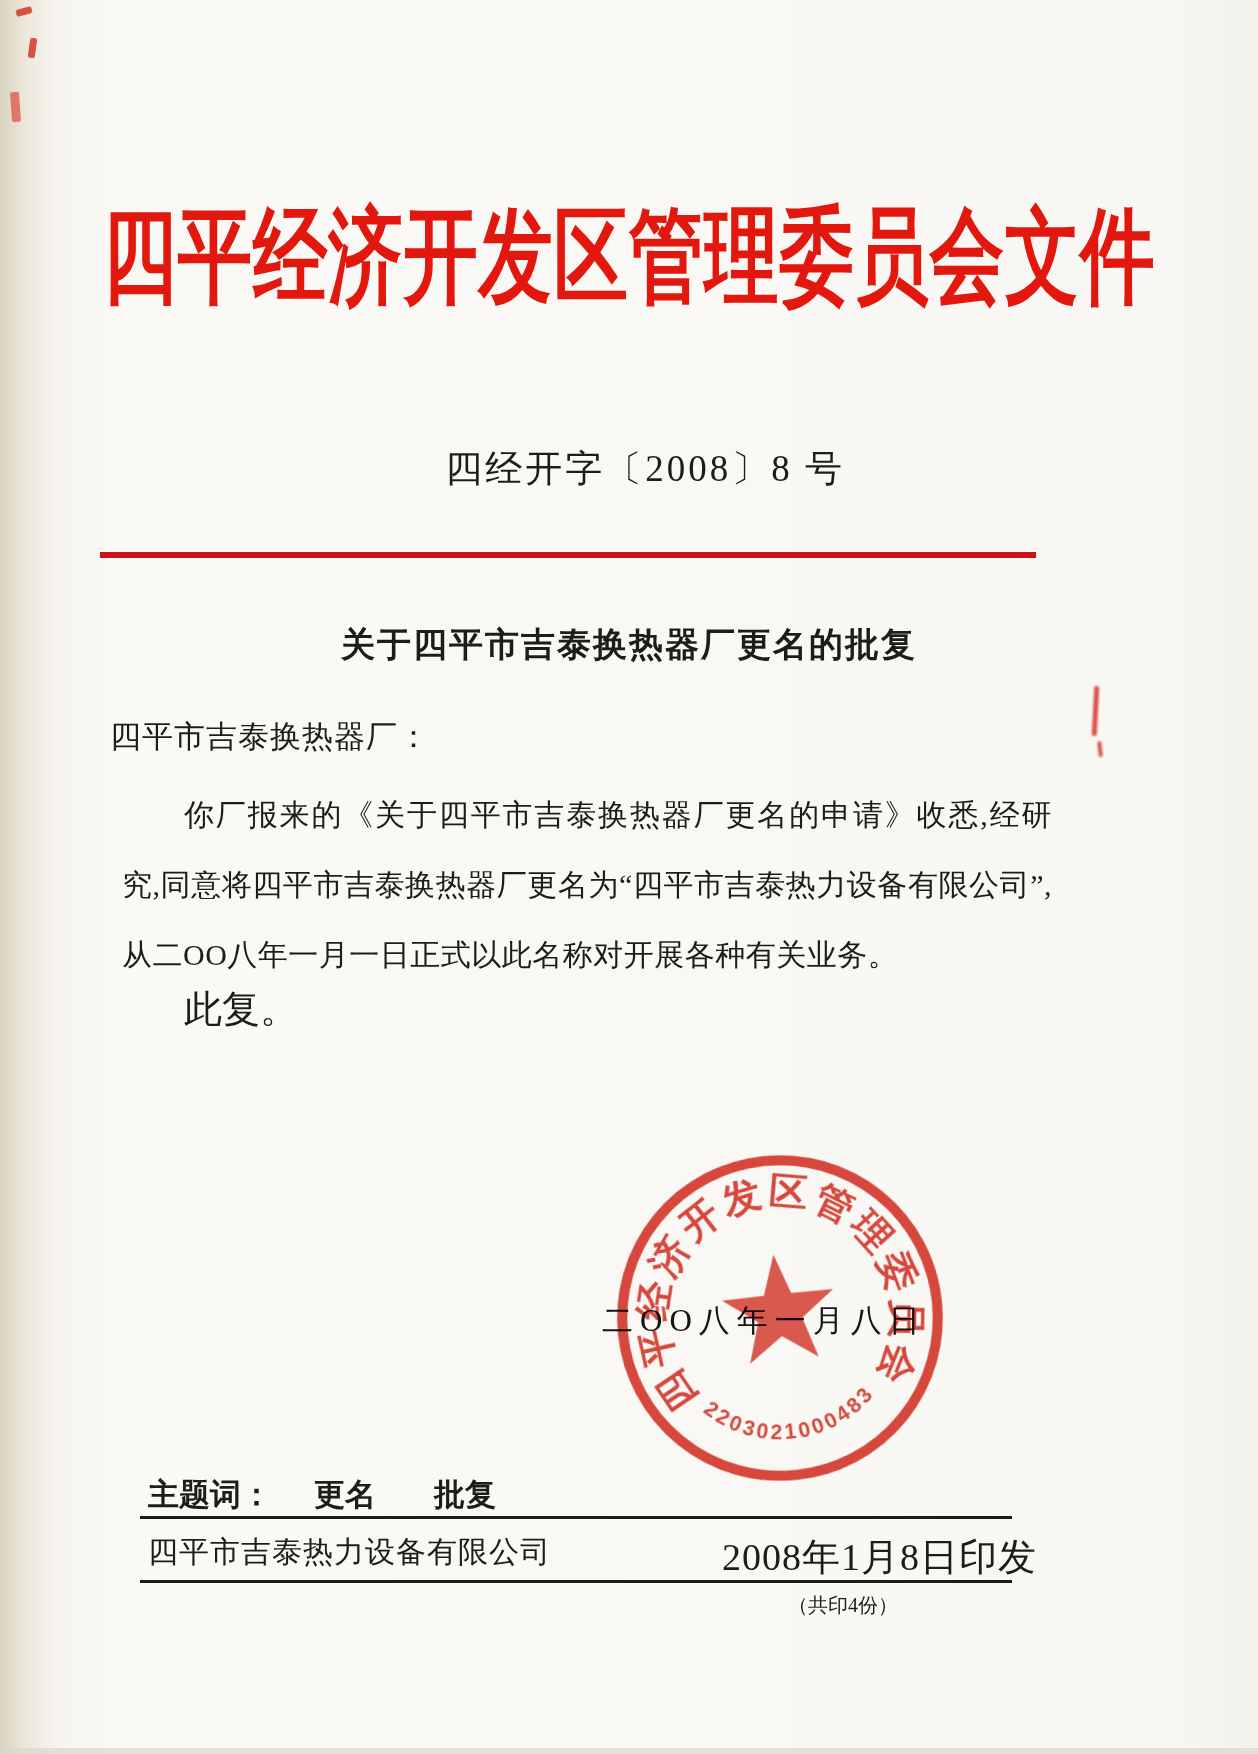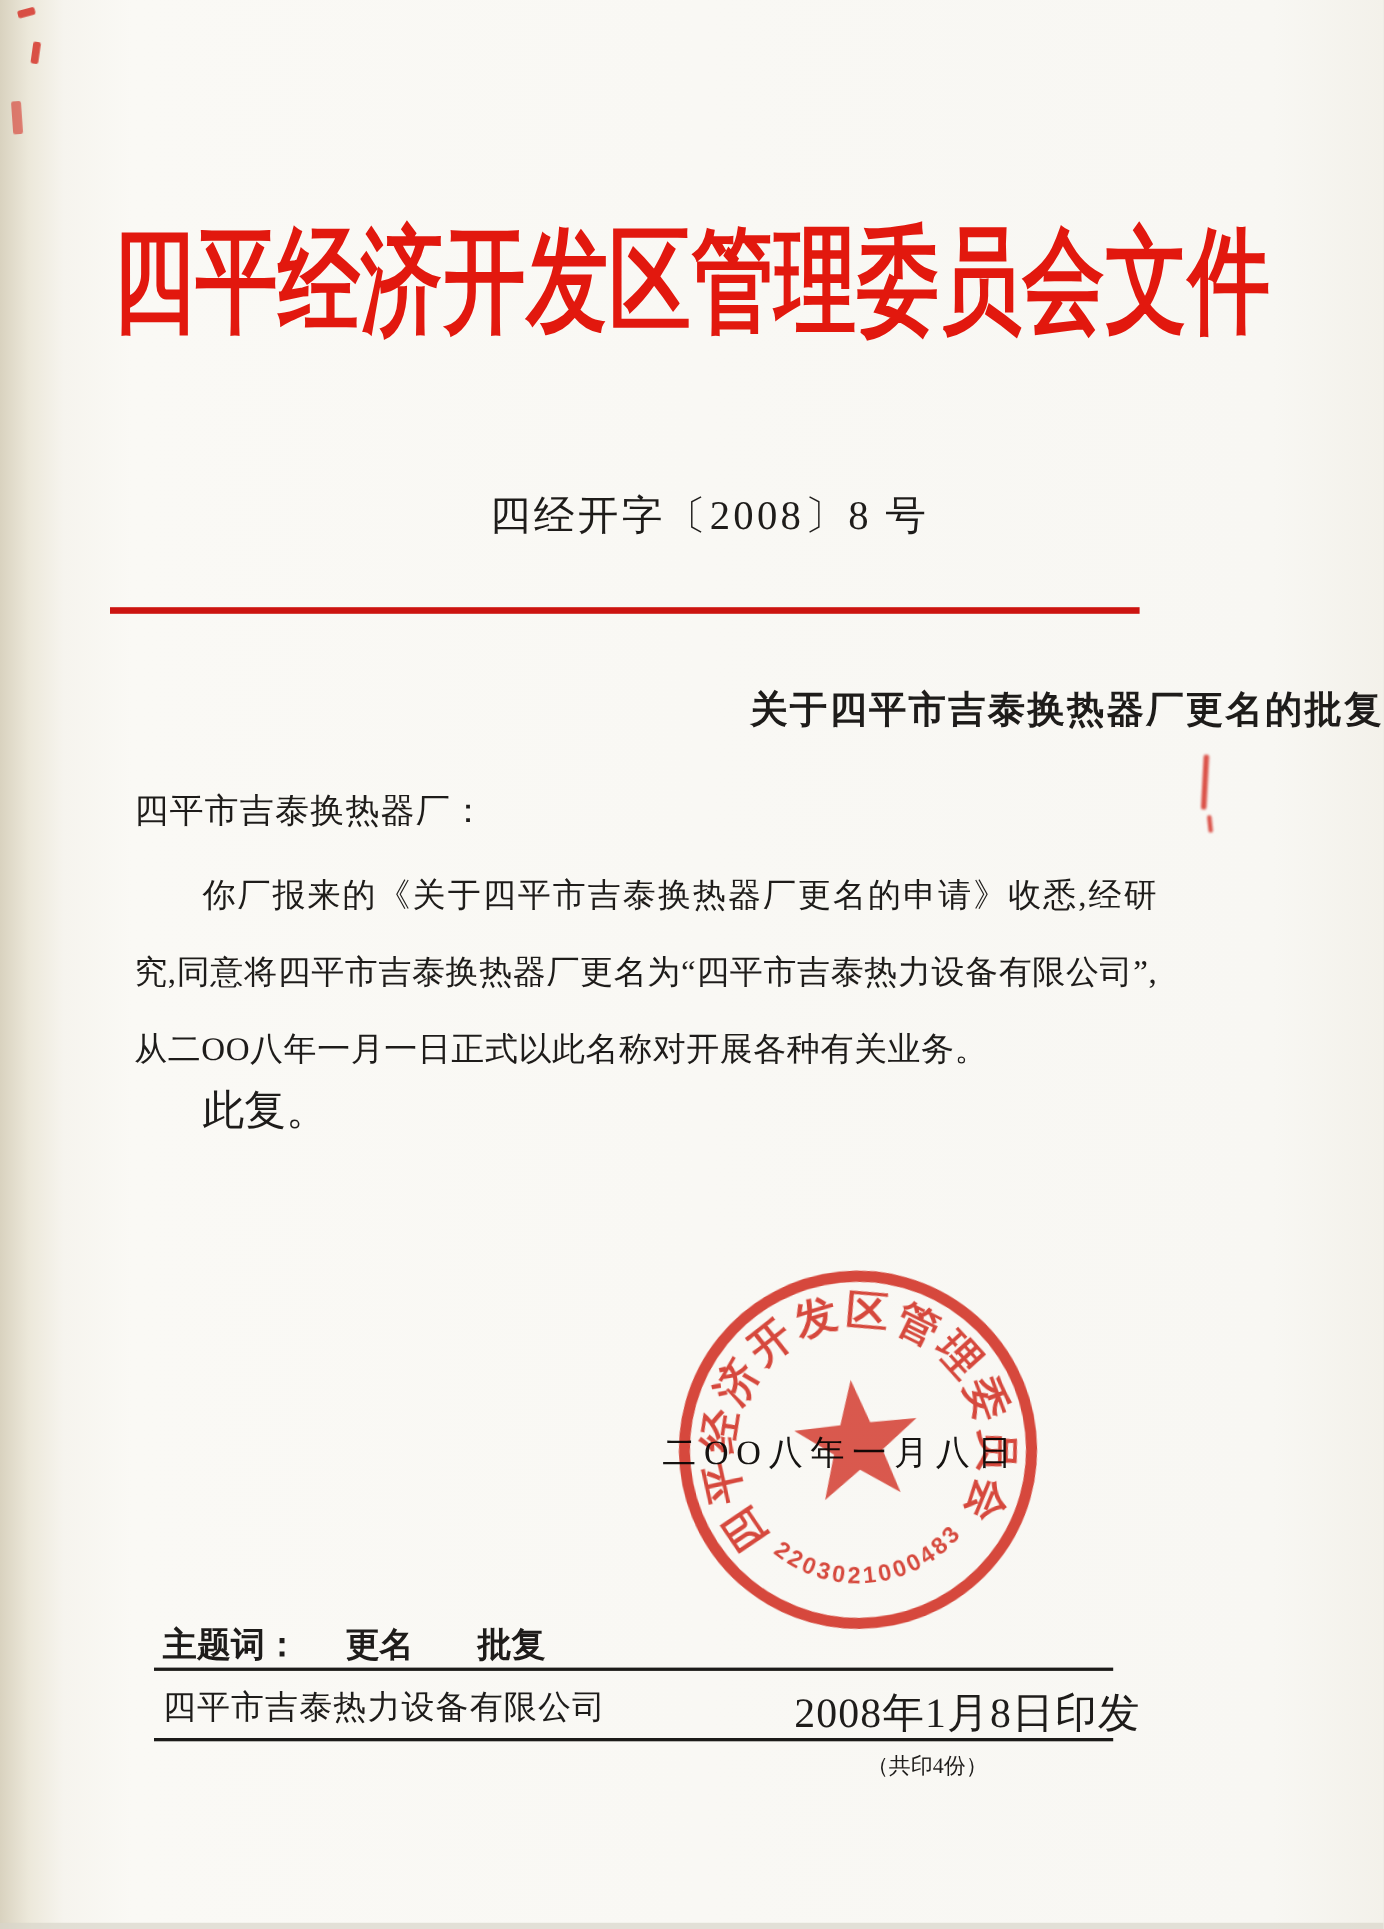--- a/index.html
+++ b/index.html
@@ -36,26 +36,26 @@
   .doc-number{
     position:absolute;left:0;top:444px;width:100%;
     text-align:center;font-size:37px;letter-spacing:3px;padding-left:16px;
   }
   .red-rule{
     position:absolute;left:100px;top:552px;width:936px;height:6px;
     background:#cc1410;
   }
   .doc-title{
     position:absolute;left:0;top:622px;width:100%;
-    text-align:right;
+    text-align:center;
     font-family:"Liberation Sans", sans-serif;
     font-weight:bold;font-size:34px;letter-spacing:2px;
   }
   .salutation{
-    position:absolute;left:122px;top:716px;
+    position:absolute;left:110px;top:716px;
     font-size:31px;letter-spacing:1px;
   }
   .body-para{
     position:absolute;left:122px;top:780px;width:930px;
     font-size:30px;line-height:70px;
     text-align:justify;text-indent:62px;letter-spacing:.5px;
   }
   .closing{
     position:absolute;left:122px;top:984px;
     font-size:38px;text-indent:62px;

